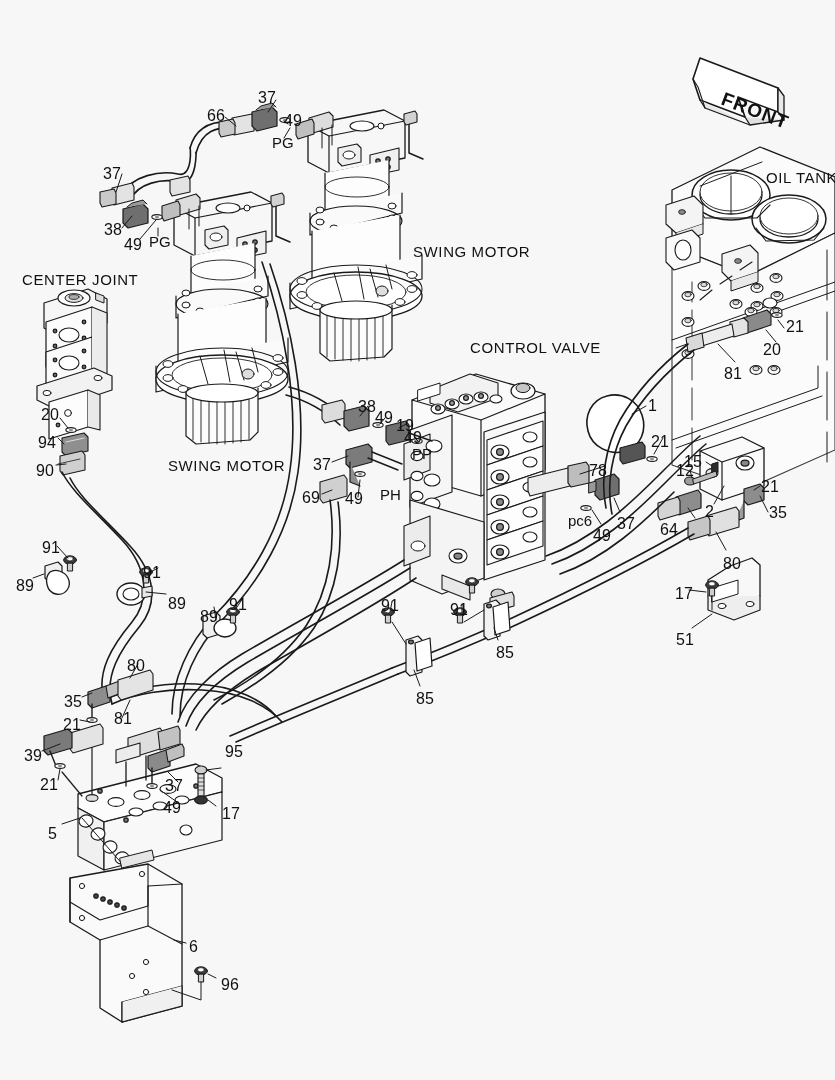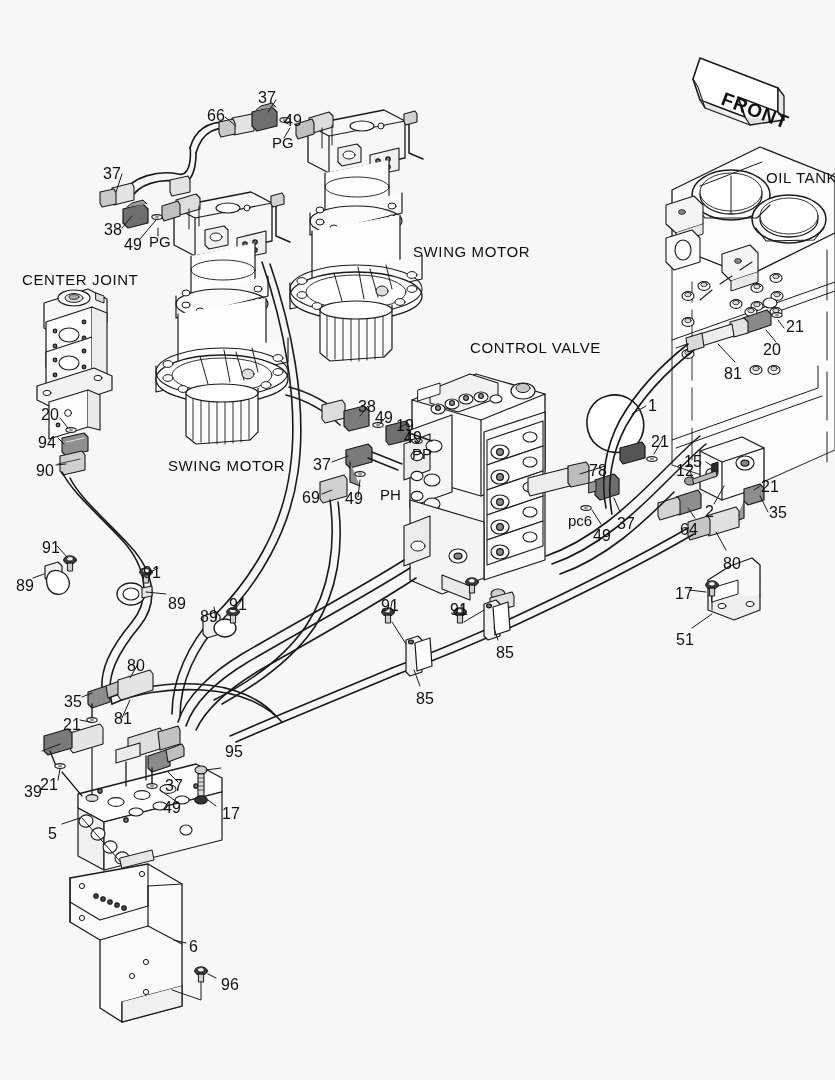--- a/index.html
+++ b/index.html
@@ -743,21 +743,21 @@
   <div class="lbl num" style="left:404px;top:430px">49</div>
   <div class="lbl num" style="left:313px;top:457px">37</div>
   <div class="lbl num" style="left:302px;top:490px">69</div>
   <div class="lbl num" style="left:345px;top:491px">49</div>
   <div class="lbl num" style="left:648px;top:398px">1</div>
   <div class="lbl num" style="left:651px;top:434px">21</div>
   <div class="lbl num" style="left:676px;top:463px">12</div>
   <div class="lbl num" style="left:684px;top:454px">15</div>
   <div class="lbl num" style="left:761px;top:479px">21</div>
   <div class="lbl num" style="left:705px;top:504px">2</div>
-  <div class="lbl num" style="left:680px;top:522px">64</div>
+  <div class="lbl num" style="left:660px;top:522px">64</div>
   <div class="lbl num" style="left:769px;top:505px">35</div>
   <div class="lbl num" style="left:723px;top:556px">80</div>
   <div class="lbl num" style="left:589px;top:463px">78</div>
   <div class="lbl num" style="left:593px;top:528px">49</div>
   <div class="lbl num" style="left:617px;top:516px">37</div>
   <div class="lbl num" style="left:675px;top:586px">17</div>
   <div class="lbl num" style="left:676px;top:632px">51</div>
   <div class="lbl num" style="left:42px;top:540px">91</div>
   <div class="lbl num" style="left:16px;top:578px">89</div>
   <div class="lbl num" style="left:143px;top:565px">91</div>
@@ -765,21 +765,21 @@
   <div class="lbl num" style="left:200px;top:609px">89</div>
   <div class="lbl num" style="left:229px;top:597px">91</div>
   <div class="lbl num" style="left:381px;top:598px">91</div>
   <div class="lbl num" style="left:450px;top:602px">91</div>
   <div class="lbl num" style="left:416px;top:691px">85</div>
   <div class="lbl num" style="left:496px;top:645px">85</div>
   <div class="lbl num" style="left:127px;top:658px">80</div>
   <div class="lbl num" style="left:64px;top:694px">35</div>
   <div class="lbl num" style="left:63px;top:717px">21</div>
   <div class="lbl num" style="left:114px;top:711px">81</div>
-  <div class="lbl num" style="left:24px;top:784px">39</div>
+  <div class="lbl num" style="left:24px;top:748px">39</div>
   <div class="lbl num" style="left:40px;top:777px">21</div>
   <div class="lbl num" style="left:165px;top:778px">37</div>
   <div class="lbl num" style="left:163px;top:800px">49</div>
   <div class="lbl num" style="left:225px;top:744px">95</div>
   <div class="lbl num" style="left:222px;top:806px">17</div>
   <div class="lbl num" style="left:48px;top:826px">5</div>
   <div class="lbl num" style="left:189px;top:939px">6</div>
   <div class="lbl num" style="left:221px;top:977px">96</div>
 
 </div>

